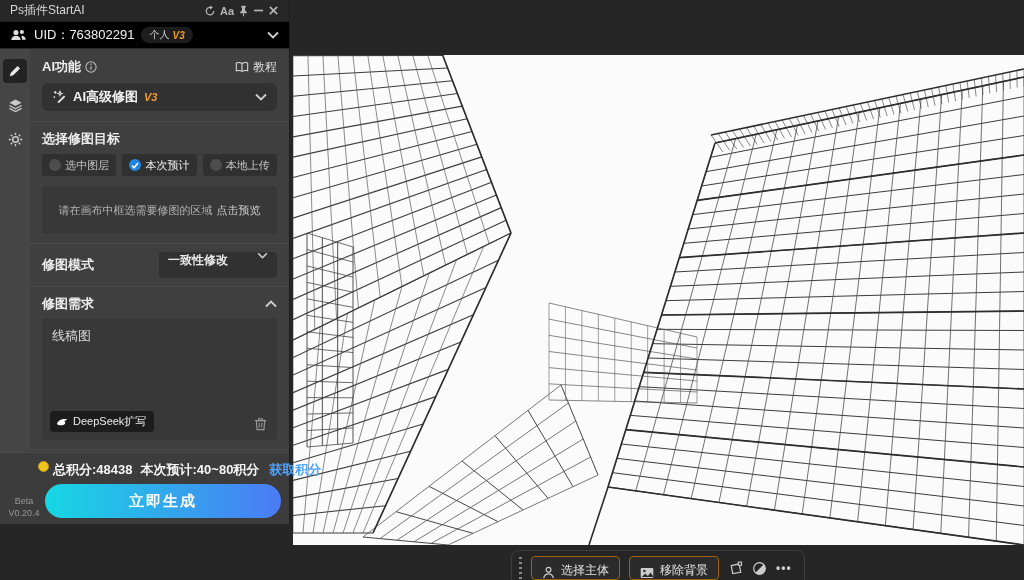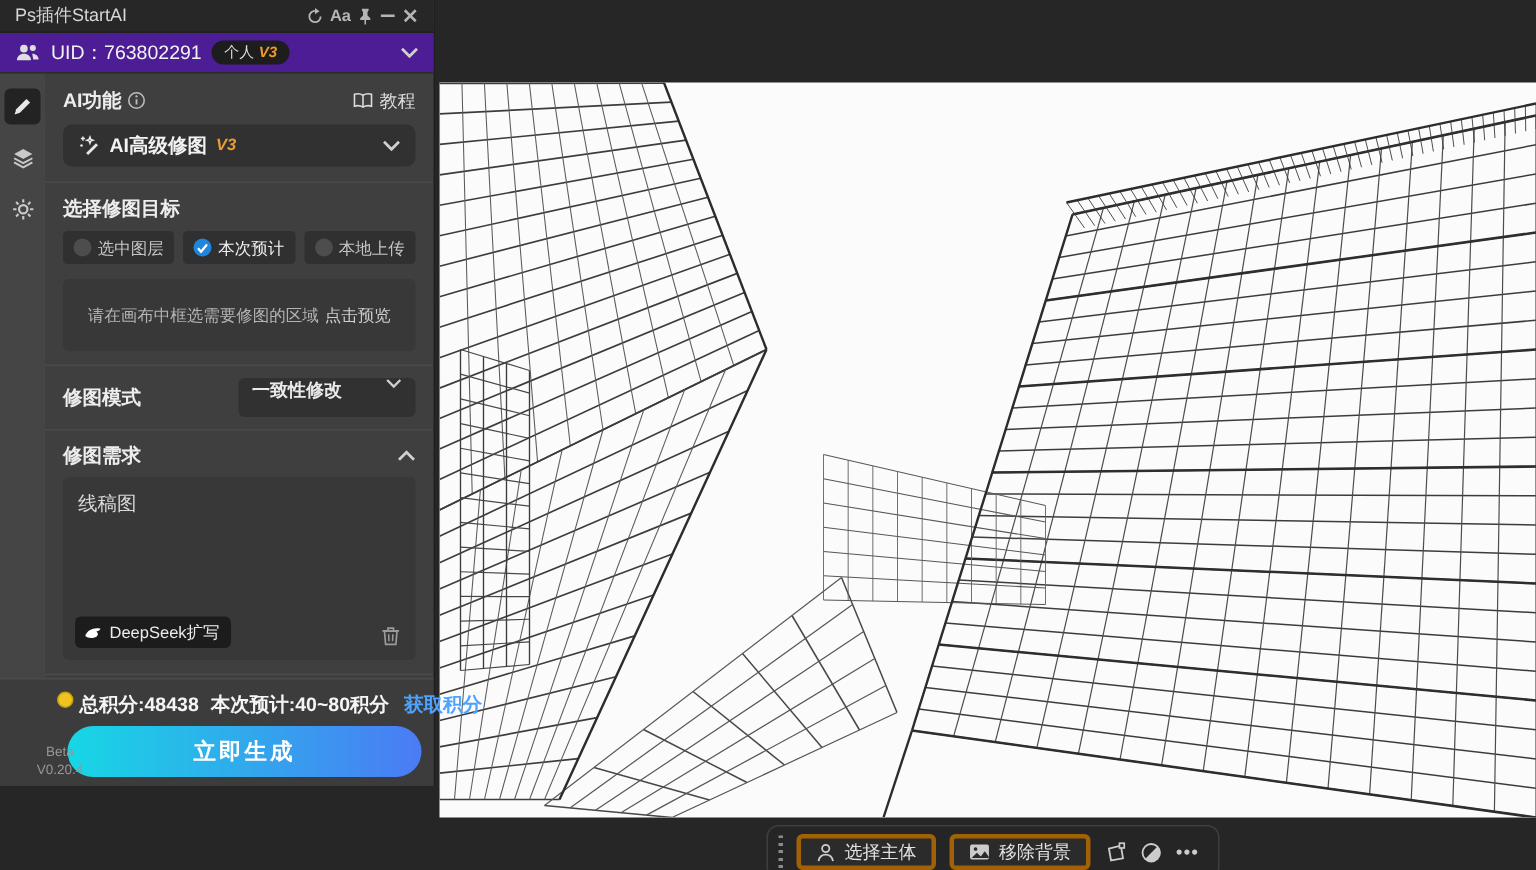--- a/index.html
+++ b/index.html
@@ -13,21 +13,21 @@
     border-right:1px solid #1e1e1e; }
   .dotted { background-image: radial-gradient(rgba(255,255,255,0.045) 1px, transparent 1.3px);
     background-size:7px 7px; }
 
   .titlebar { height:22px; flex:0 0 22px; background:#272727; display:flex; align-items:center;
     padding:0 10px; color:#d6d6d6; font-size:12px; border-bottom:1px solid #1f1f1f; }
   .titlebar .tb-icons { margin-left:auto; display:flex; align-items:center; gap:4px; color:#b5b5b5; }
   .tb-icon { display:flex; align-items:center; cursor:default; }
   .tb-aa { font-size:11px; font-weight:bold; color:#b5b5b5; }
 
-  .uid-row { height:27px; flex:0 0 27px; background:#4c1d95; display:flex; align-items:center;
+  .uid-row { height:27px; flex:0 0 27px; background:#000000; display:flex; align-items:center;
     gap:7px; padding:0 10px; border-bottom:1px solid #2b2b2b; }
   .uid-text { color:#f2f2f2; font-size:13px; }
   .badge { background:#1d1d1d; border-radius:9px; padding:1px 8px; display:flex; align-items:center;
     gap:3px; }
   .badge .b-type { color:#dddddd; font-size:10px; }
   .v3 { font-size:10px; font-weight:bold; font-style:italic; }
   .uid-chevron { margin-left:auto; }
 
   .pw-body { flex:1 1 auto; display:flex; overflow:hidden; }
   .rail { width:30px; flex:0 0 30px; background:#454545; display:flex; flex-direction:column;
@@ -83,36 +83,36 @@
 
   .panel-footer { flex:0 0 72px; border-top:1px solid #4a4a4a; background:#3c3c3c; position:relative; }
   .points-row { display:flex; align-items:flex-start; gap:4px; margin:8px 8px 0 38px; white-space:nowrap; }
   .coin { width:11px; height:11px; border-radius:50%; background:#f0c41f; border:1px solid #c79d12;
     flex:0 0 11px; }
   .pt-strong { color:#f5f5f5; font-size:13px; font-weight:bold; }
   .get-points { color:#4da3ff; font-size:13px; font-weight:bold; margin-left:2px; }
   .generate-btn { position:absolute; left:45px; top:31px; width:236px; height:34px; border-radius:17px;
     background:linear-gradient(90deg,#17d7e4,#4b7bf5); display:flex; align-items:center;
     justify-content:center; color:#ffffff; font-size:15px; font-weight:bold; letter-spacing:2px; }
-  .version-tag { position:absolute; left:16px; bottom:5px; width:48px; text-align:center;
+  .version-tag { position:absolute; left:0; bottom:5px; width:48px; text-align:center;
     color:#969696; font-size:9px; line-height:12px; }
 
   
   #canvas-area { position:absolute; left:291px; top:0; width:733px; height:580px; background:#262626; }
   #document { position:absolute; left:2px; top:55px; width:731px; height:490px; background:#fbfbfb;
     overflow:hidden; }
 
   
   #taskbar { position:absolute; left:511px; top:550px; height:36px; background:#252525;
     border:1px solid #3e3e3e; border-radius:8px; display:flex; align-items:center; gap:9px;
     padding:0 12px 0 7px; z-index:6; }
   .tk-handle { width:3px; height:22px;
     background:repeating-linear-gradient(#8a8a8a 0 2px, transparent 2px 5px); }
-  .tk-btn { border:3px solid #a16207; border-radius:4px; height:24px; padding:0 10px; display:flex;
-    align-items:center; gap:6px; color:#e2e2e2; font-size:12px; background:#2b2b2b; }
+  .tk-btn { border:1px solid #a16207; border-radius:4px; height:24px; padding:0 10px; display:flex;
+    align-items:flex-end; gap:6px; color:#e2e2e2; font-size:12px; background:#2b2b2b; }
   .tk-icon { color:#cccccc; display:flex; align-items:center; }
   .tk-more { color:#cccccc; font-size:12px; letter-spacing:1px; font-weight:bold; }
 
   svg { display:block; }
 </style>
 </head>
 <body>
 
 <div id="plugin-window">
 

